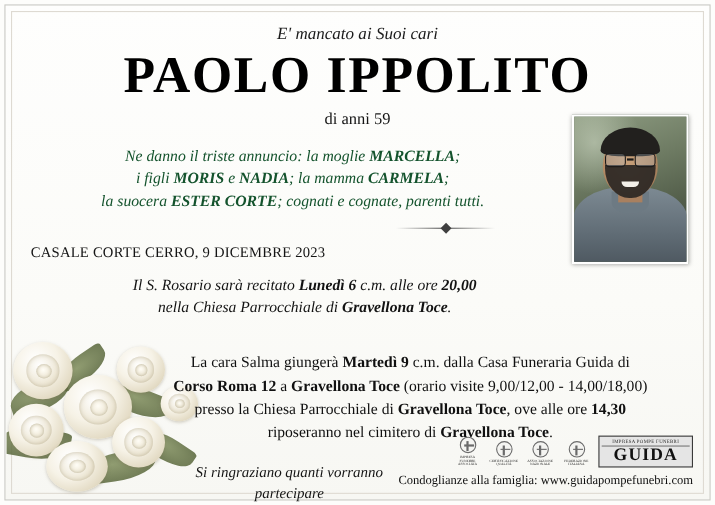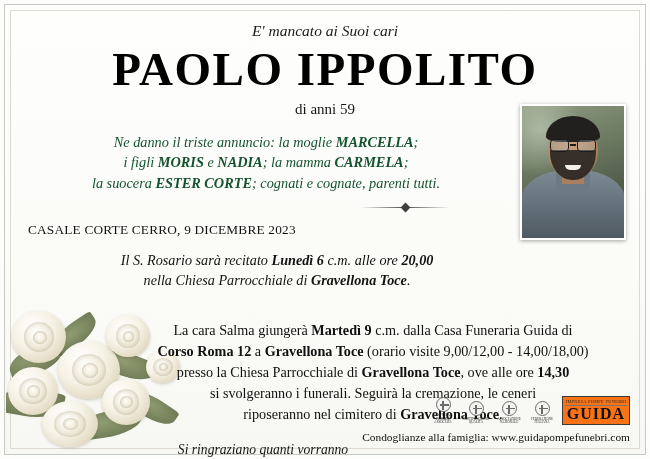--- a/index.html
+++ b/index.html
@@ -279,25 +279,25 @@
     width: 1.4px; height: 9px; margin-left: -.7px;
     background: #6a6a6a;
   }
   .seal .mark::before {
     content: "";
     position: absolute; left: 3px; top: 6px;
     width: 9px; height: 1.4px;
     background: #6a6a6a;
   }
   .guida {
-    width: 68px;
+    width: 86px;
     text-align: center;
     border: 1px solid #3a3a3a;
     padding: 2px 2px 1px 2px;
-    background: #f97316;
+    background: #e5e5e5;
   }
   .guida .top {
     font-size: 4.4px;
     letter-spacing: .3px;
     color: #2a2a2a;
     border-bottom: .5px solid #777;
     padding-bottom: 1px;
   }
   .guida .big {
     font-size: 16px;
@@ -366,21 +366,20 @@
 
     <div class="divider2">
       <div class="bar"></div>
         <div class="dia"></div>
     </div>
 
     <div class="body-text">
       <div>La cara Salma giungerà <b>Martedì 9</b> c.m. dalla Casa Funeraria Guida di</div>
       <div><b>Corso Roma 12</b> a <b>Gravellona Toce</b> (orario visite 9,00/12,00 - 14,00/18,00)</div>
       <div>presso la Chiesa Parrocchiale di <b>Gravellona Toce</b>, ove alle ore <b>14,30</b></div>
-      <div>si svolgeranno i funerali. Seguirà la cremazione, le ceneri</div>
       <div>riposeranno nel cimitero di <b>Gravellona Toce</b>.</div>
     </div>
 
     <div class="thanks">
       <div>Si ringraziano quanti vorranno partecipare</div>
 
     </div>
 
   </div>
 

